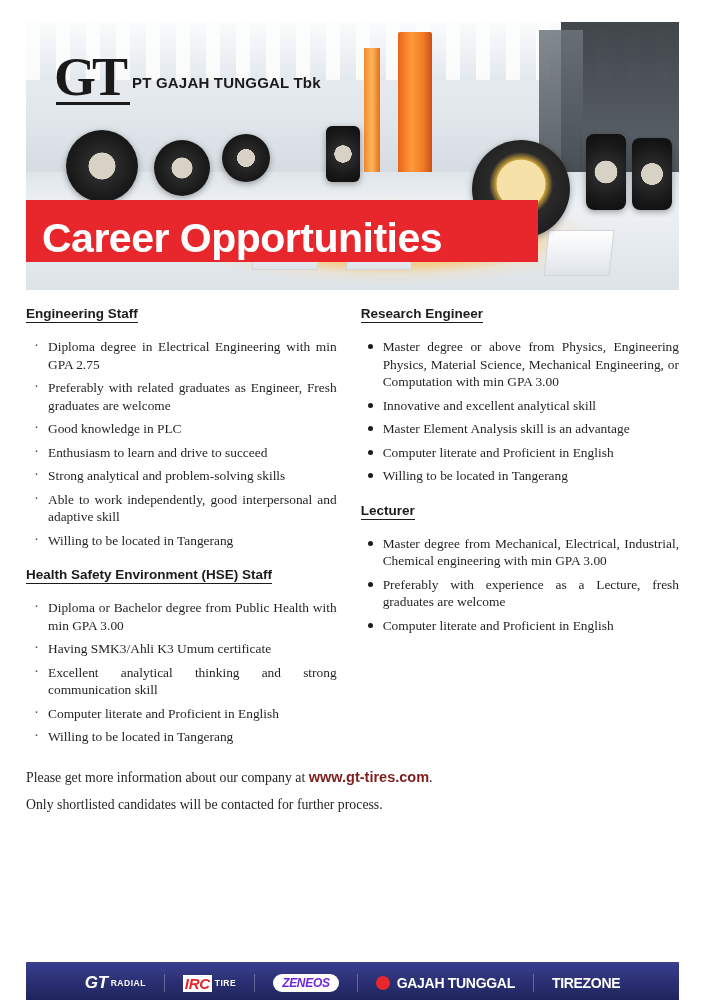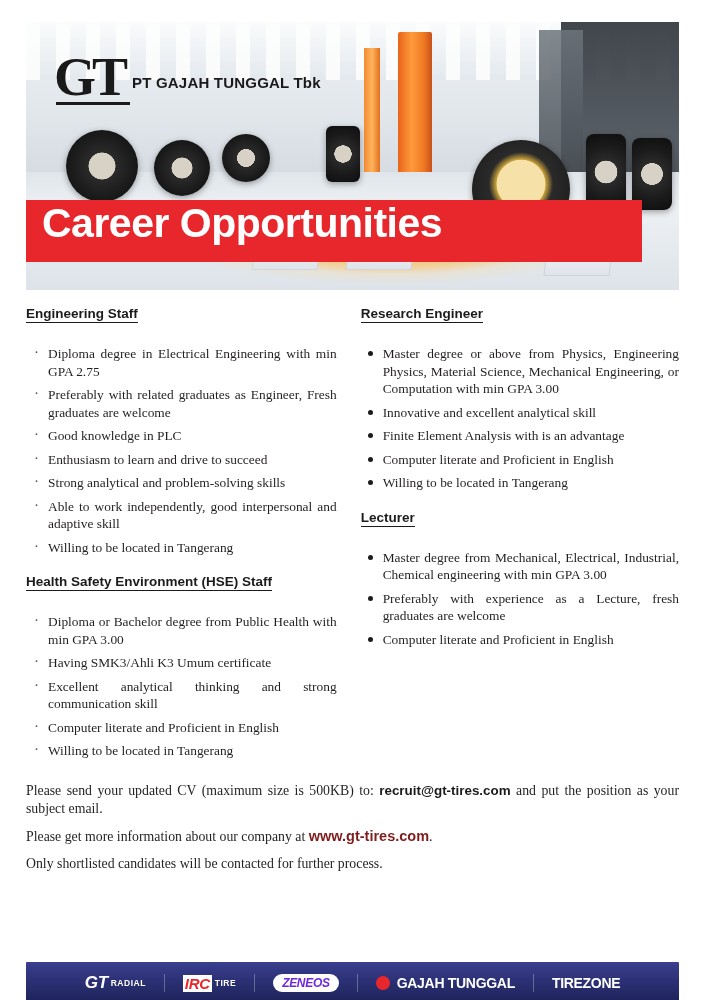--- a/index.html
+++ b/index.html
@@ -136,24 +136,24 @@
     font-family: "Liberation Sans", sans-serif;
     font-size: 15px;
     font-weight: 700;
     color: #1a1a1a;
     margin-top: 10px;
     letter-spacing: .2px;
   }
   .hero-band {
     position: absolute;
     left: 0; bottom: 28px;
-    width: 616px; height: 62px;
+    width: 512px; height: 62px;
     background: #e8272c;
     display: flex;
-    align-items: flex-start;
+    align-items: flex-end;
   }
   .hero-band span {
     font-family: "Liberation Sans", sans-serif;
     font-weight: 700;
     font-size: 41px;
     color: #ffffff;
     padding-left: 16px;
     letter-spacing: -.5px;
   }
 
@@ -177,21 +177,21 @@
   .col-right { width: 330px; }
 
   .sec-title {
     font-family: "Liberation Sans", sans-serif;
     font-weight: 700;
     font-size: 13.5px;
     color: #1b1b1b;
     border-bottom: 1.6px solid #1b1b1b;
     display: inline-block;
     padding-bottom: 1px;
-    margin-bottom: 22px;
+    margin-bottom: 15px;
   }
   .sec + .sec { margin-top: 16px; }
 
   ul.dotlist {
     list-style: none;
     margin: 0;
     padding: 0;
   }
   ul.dotlist li {
     position: relative;
@@ -367,45 +367,40 @@
 
     </div>
 
     <div class="col-right">
 
       <div class="sec">
         <div class="sec-title">Research Engineer</div>
         <ul class="dotlist bul">
           <li>Master degree or above from Physics, Engineering Physics, Material Science, Mechanical Engineering, or Computation with min GPA 3.00</li>
           <li>Innovative and excellent analytical skill</li>
-          <li>Finite Element Analysis with is an advantage</li>
+          <li>Master Element Analysis skill is an advantage</li>
           <li>Computer literate and Proficient in English</li>
           <li>Willing to be located in Tangerang</li>
         </ul>
       </div>
 
       <div class="sec">
         <div class="sec-title">Lecturer</div>
         <ul class="dotlist bul">
           <li>Master degree from Mechanical, Electrical, Industrial, Chemical engineering with min GPA 3.00</li>
           <li>Preferably with experience as a Lecture, fresh graduates are welcome</li>
           <li>Computer literate and Proficient in English</li>
         </ul>
       </div>
 
     </div>
   </div>
 
   <div class="apply">
     <p>
-      <span>Please send your updated CV (maximum size is 500KB) to:</span>
-      <span class="email">recruit@gt-tires.com</span>
-      <span>and put the position as your subject email.</span>
-    </p>
-    <p>
       <span>Please get more information about our company at</span>
       <span class="web">www.gt-tires.com</span><span>.</span>
     </p>
     <p>Only shortlisted candidates will be contacted for further process.</p>
   </div>
 
   <div class="footer">
     <div class="brand gt">
       <span class="gt">GT</span>
       <span class="small">RADIAL</span>

